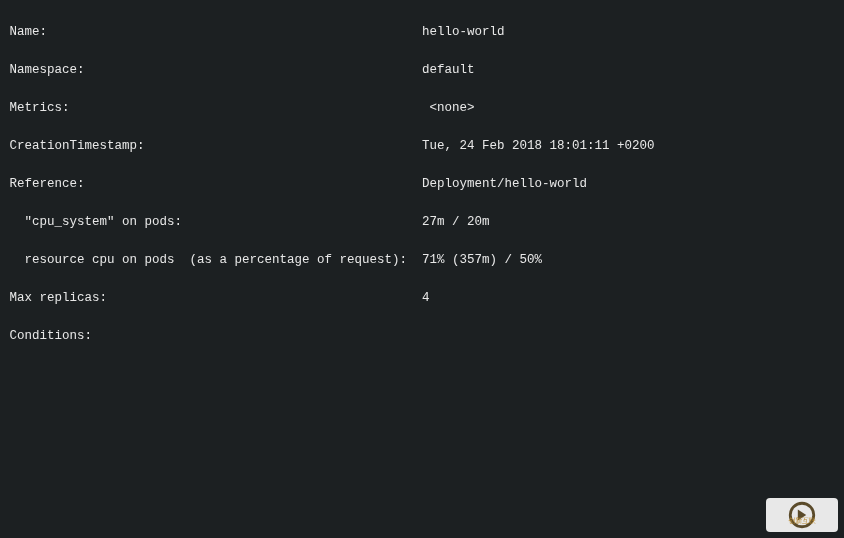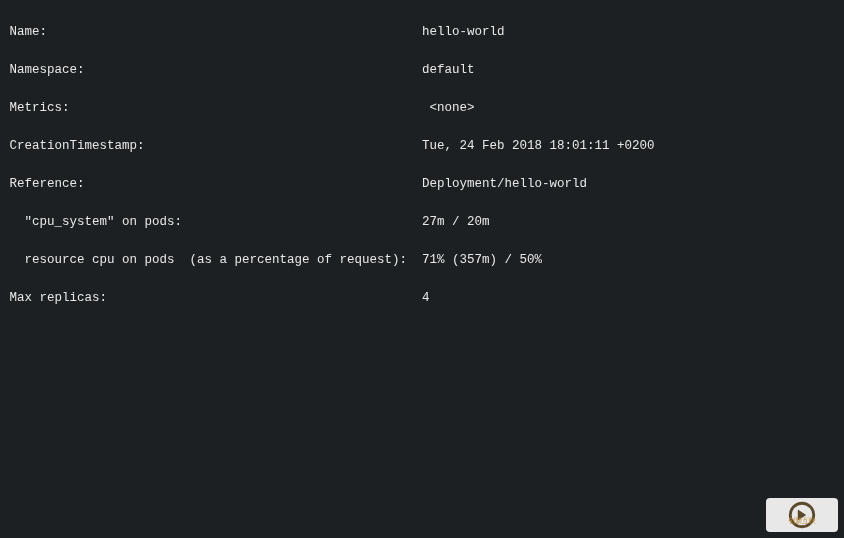--- a/index.html
+++ b/index.html
@@ -51,20 +51,21 @@
 
 <div class="terminal">
 <div><span class="col-label"> Name:                                                  </span><span class="col-val">hello-world</span></div>
 <div><span class="col-label"> Namespace:                                             </span><span class="col-val">default</span></div>
 <div><span class="col-label"> Metrics:                                                </span><span class="col-val">&lt;none&gt;</span></div>
 <div><span class="col-label"> CreationTimestamp:                                     </span><span class="col-val">Tue, 24 Feb 2018 18:01:11 +0200</span></div>
 <div><span class="col-label"> Reference:                                             </span><span class="col-val">Deployment/hello-world</span></div>
 <div><span class="col-label">   "cpu_system" on pods:                                </span><span class="col-val">27m / 20m</span></div>
 <div><span class="col-label">   resource cpu on pods  (as a percentage of request):  </span><span class="col-val">71% (357m) / 50%</span></div>
 <div><span class="col-label"> Max replicas:                                          </span><span class="col-val">4</span></div>
+<div><span> Conditions:</span></div>
 
 
 
 
 
 
 
 
 
 

